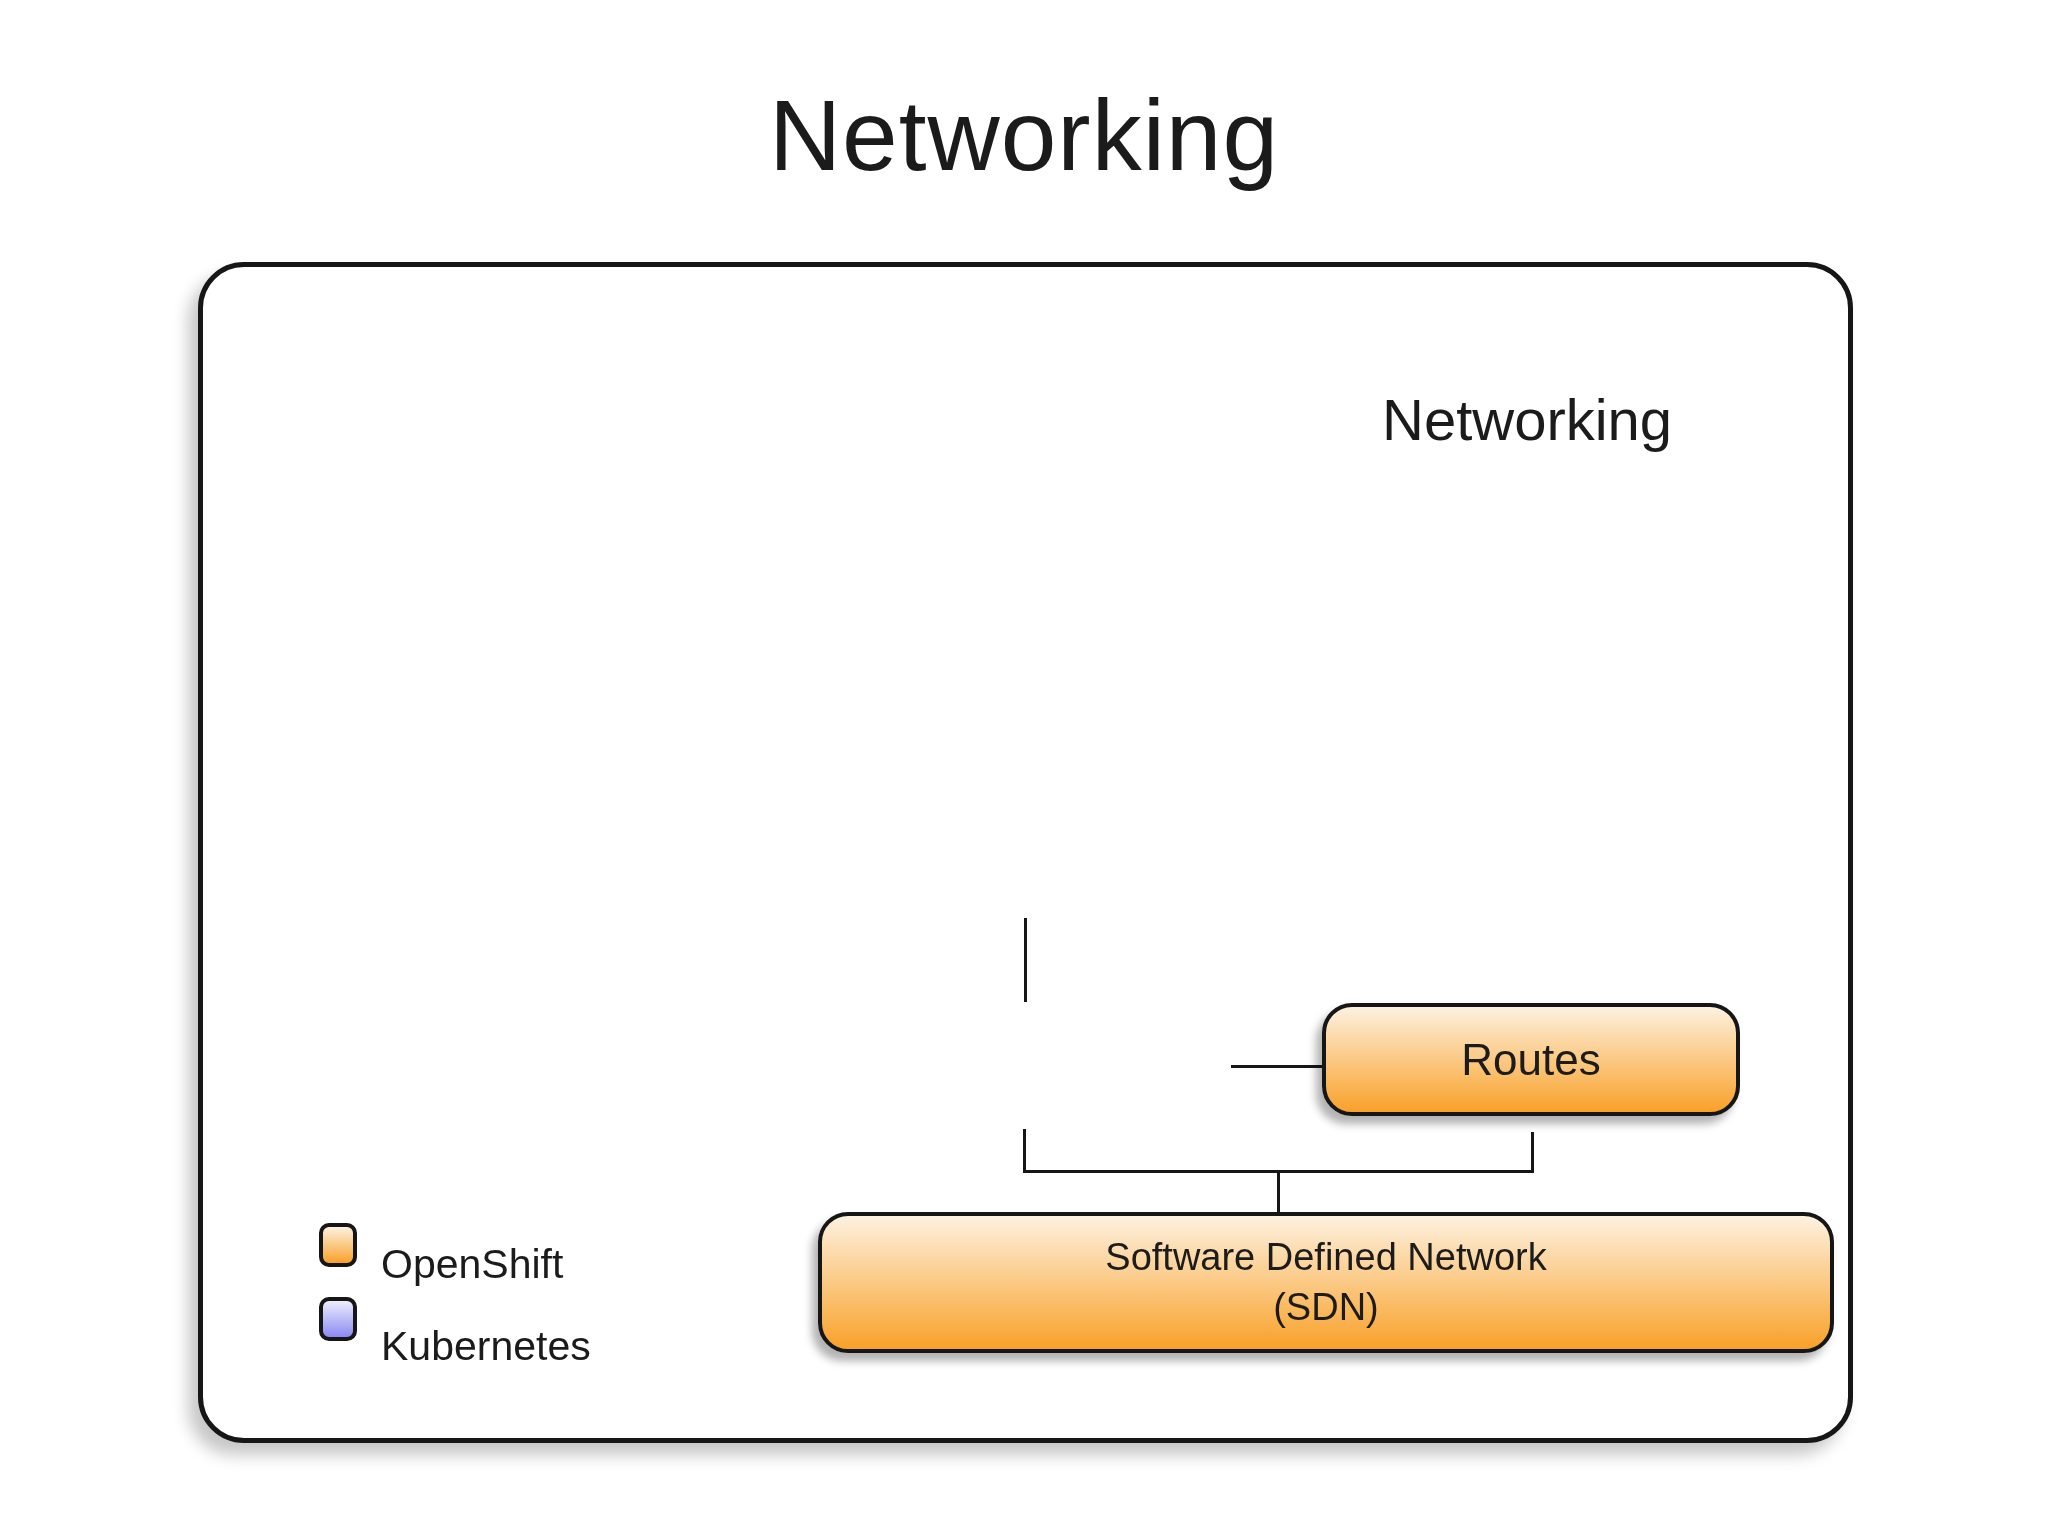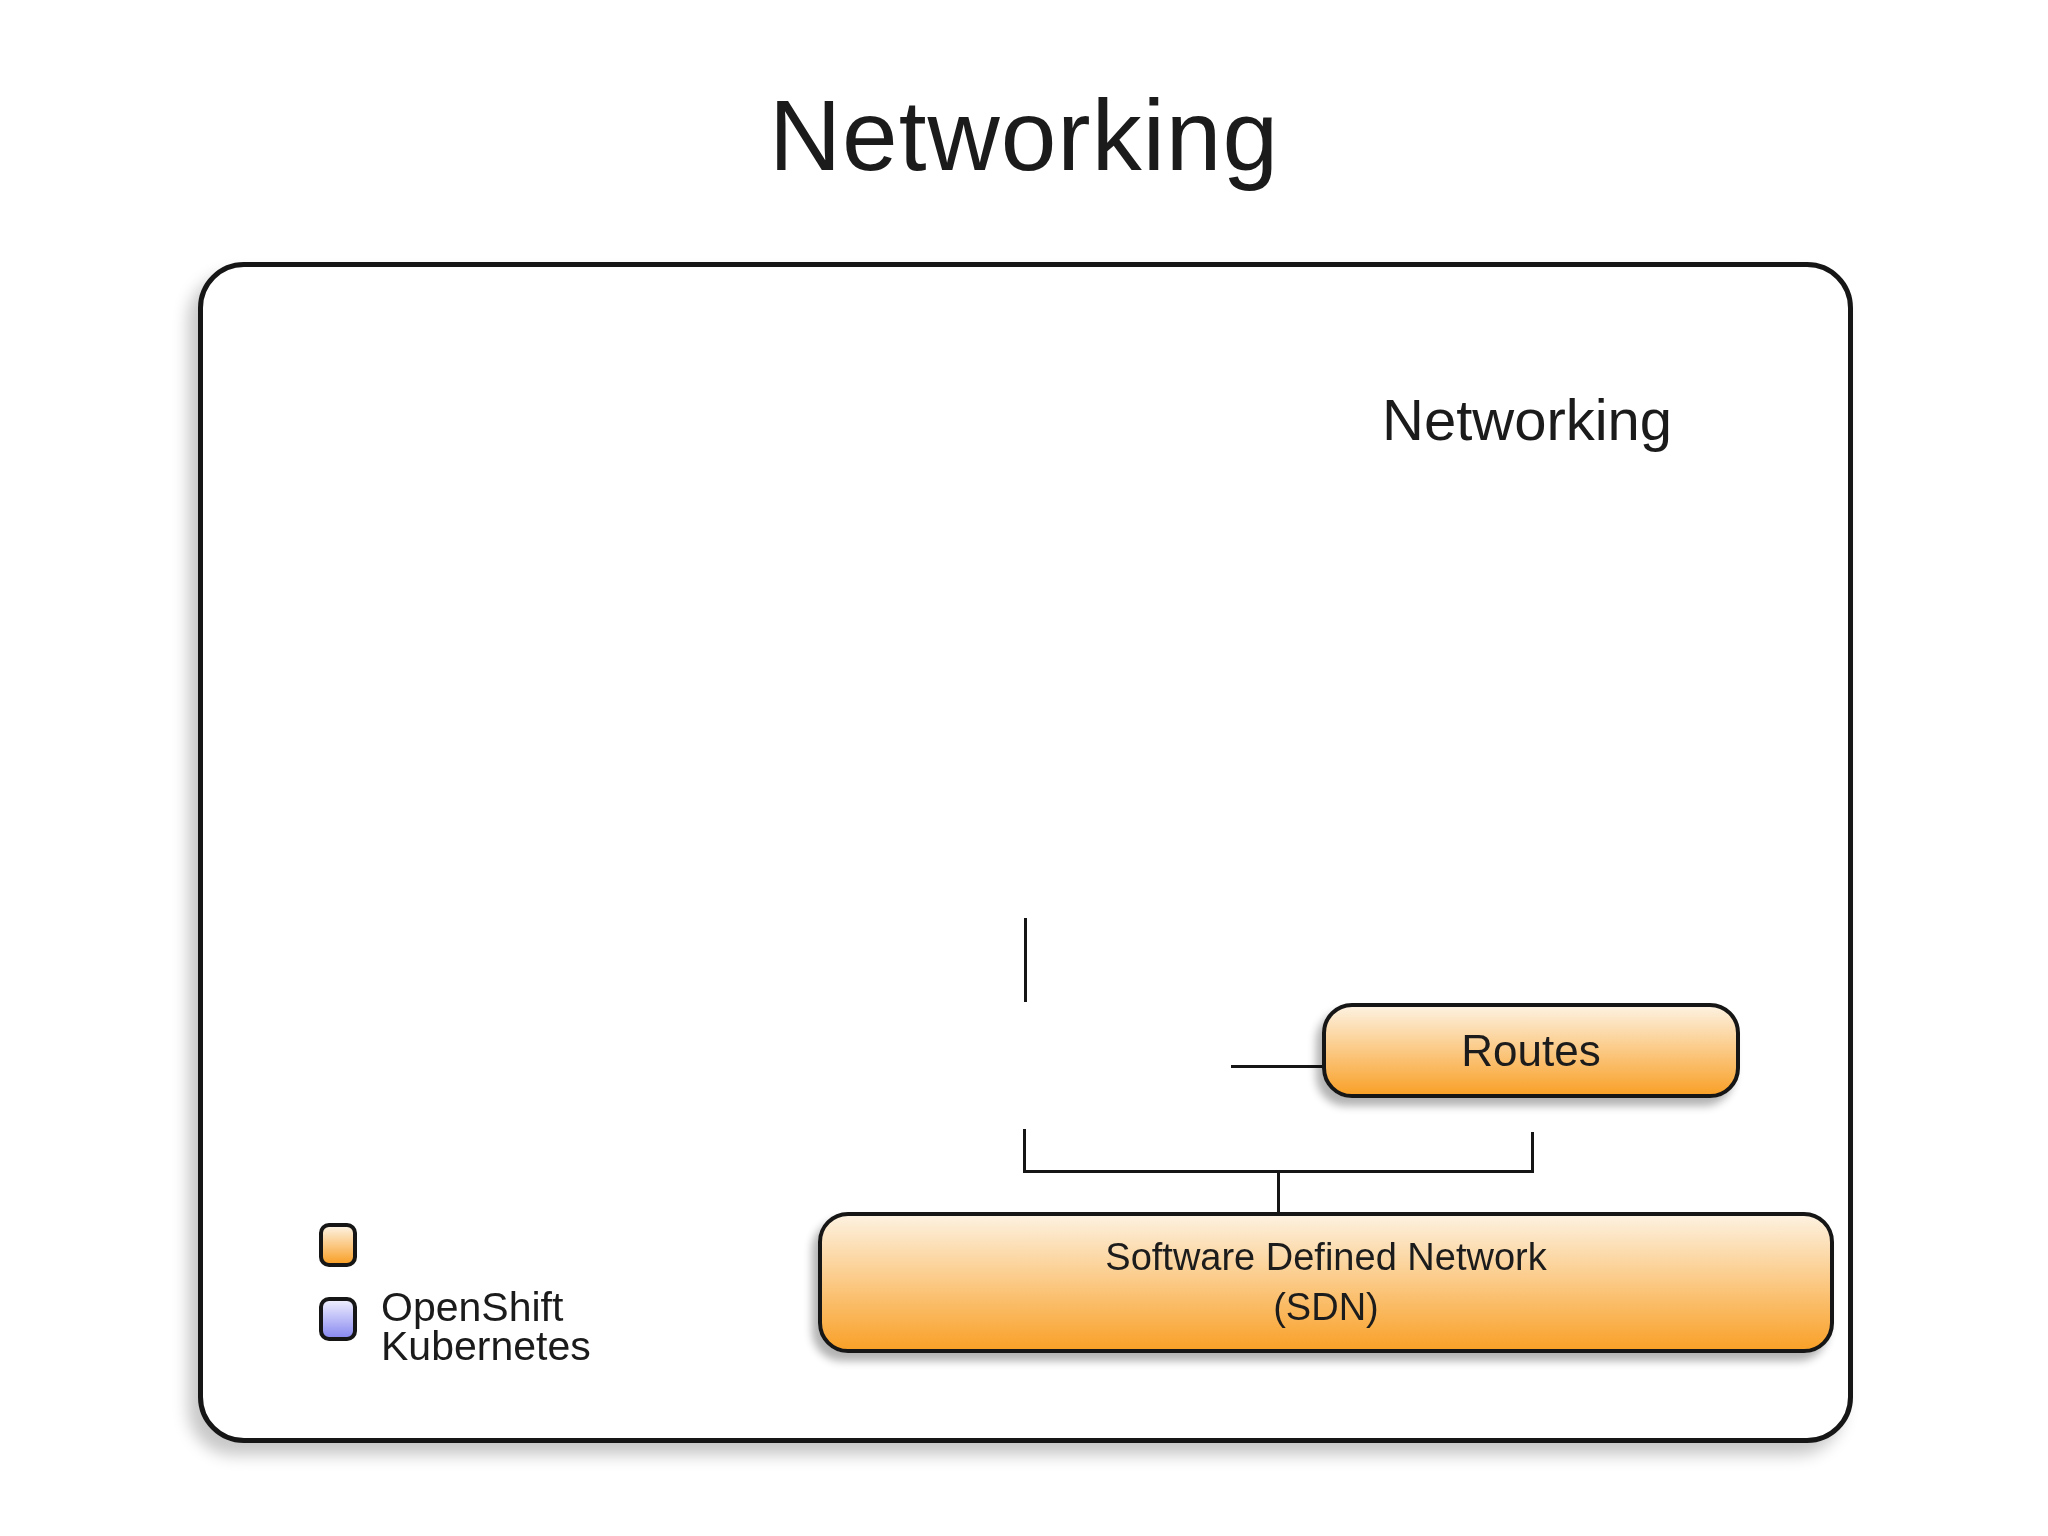--- a/index.html
+++ b/index.html
@@ -62,21 +62,21 @@
     box-shadow: -6px 8px 9px rgba(0,0,0,0.30);
   }
   .node.kubernetes {
     background: linear-gradient(to bottom, var(--k8s-top, #ededfd) 0%, var(--k8s-bottom, #8a8af2) 100%);
   }
   .node.openshift {
     background: linear-gradient(to bottom, var(--os-top, #fdf1df) 0%, var(--os-bottom, #f9a129) 100%);
   }
   .node-pods     { left: 819px;  top: 780px;  width: 412px; height: 138px; }
   .node-services { left: 819px;  top: 1000px; width: 412px; height: 131px; }
-  .node-routes   { left: 1322px; top: 1003px; width: 418px; height: 95px; }
+  .node-routes   { left: 1322px; top: 1003px; width: 418px; height: 113px; }
   .node-sdn      { left: 818px;  top: 1212px; width: 1016px; height: 141px;
                    font-size: 38px; line-height: 1.3; }
   .node-label { white-space: pre-line; }
   .edge {
     position: absolute;
     background: var(--line, #161616);
   }
   .edge-pods-services     { left: 1024px; top: 918px;  width: 3px;   height: 84px; }
   .edge-services-routes   { left: 1231px; top: 1065px; width: 93px;  height: 3px; }
   .edge-services-bus-drop { left: 1023px; top: 1129px; width: 3px;   height: 44px; }
@@ -96,21 +96,21 @@
   }
   .legend-swatch.kubernetes {
     background: linear-gradient(to bottom, var(--k8s-top, #ededfd) 0%, var(--k8s-bottom, #8a8af2) 100%);
   }
   .legend-label {
     position: absolute;
     font-size: 41px;
     color: var(--text, #1b1b1b);
   }
   .swatch-openshift  { left: 319px; top: 1223px; }
-  .label-openshift   { left: 381px; top: 1284px; }
+  .label-openshift   { left: 381px; top: 1241px; }
   .swatch-kubernetes { left: 319px; top: 1297px; }
   .label-kubernetes  { left: 381px; top: 1295px; margin-top: 28px; }
 </style>
 </head>
 <body>
 
 <div class="slide">
 
   <h1 class="slide-title">Networking</h1>
 

